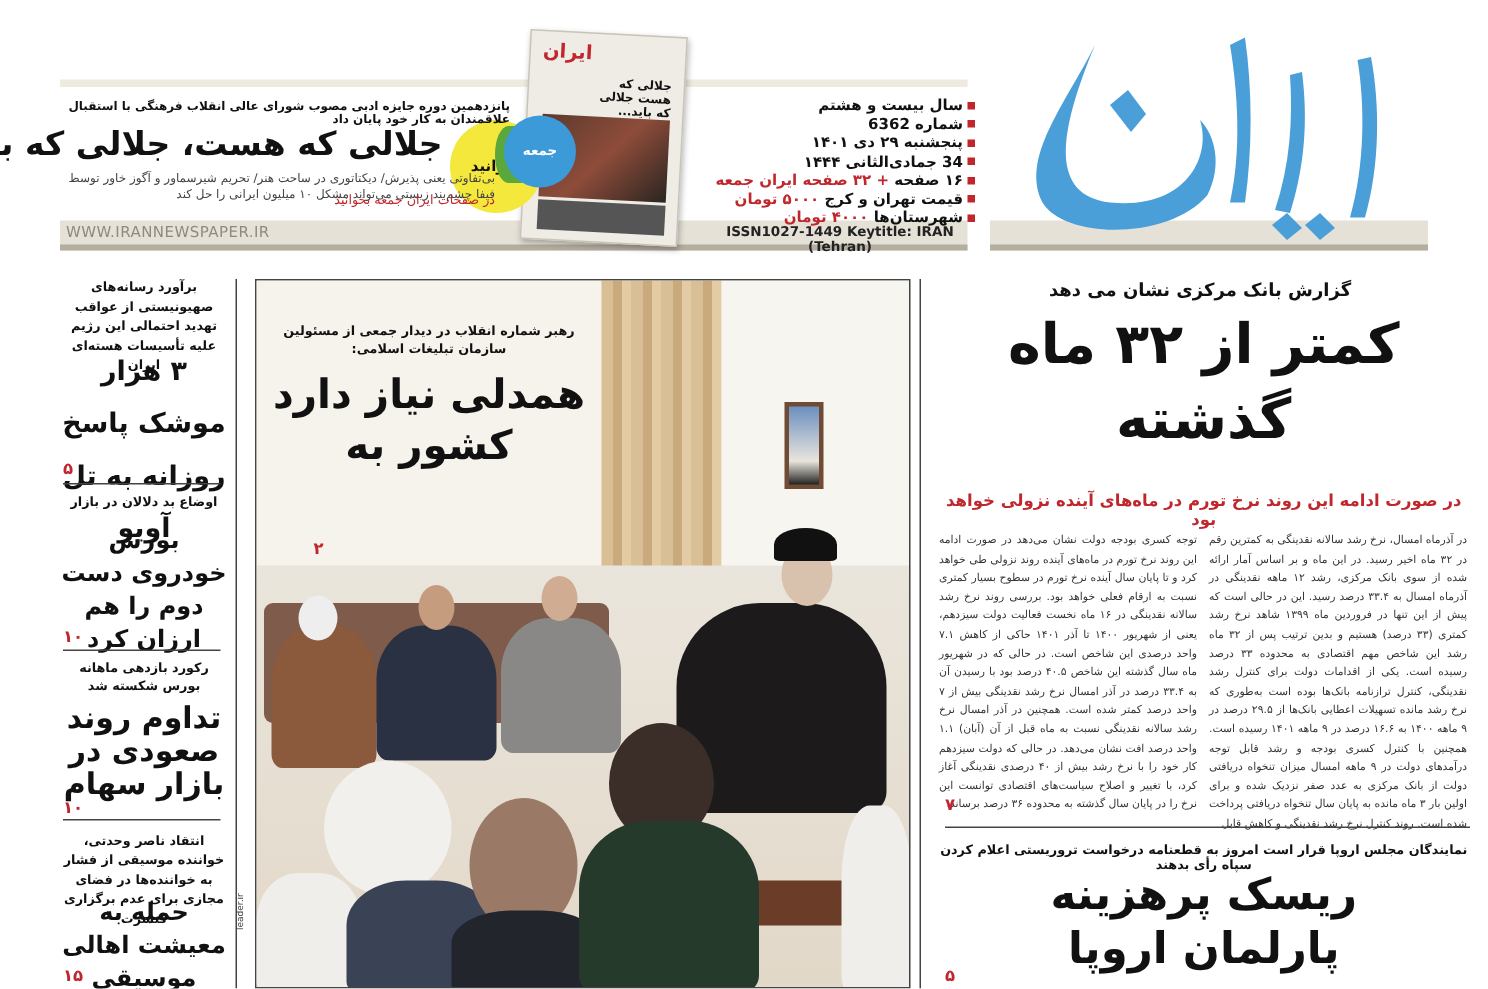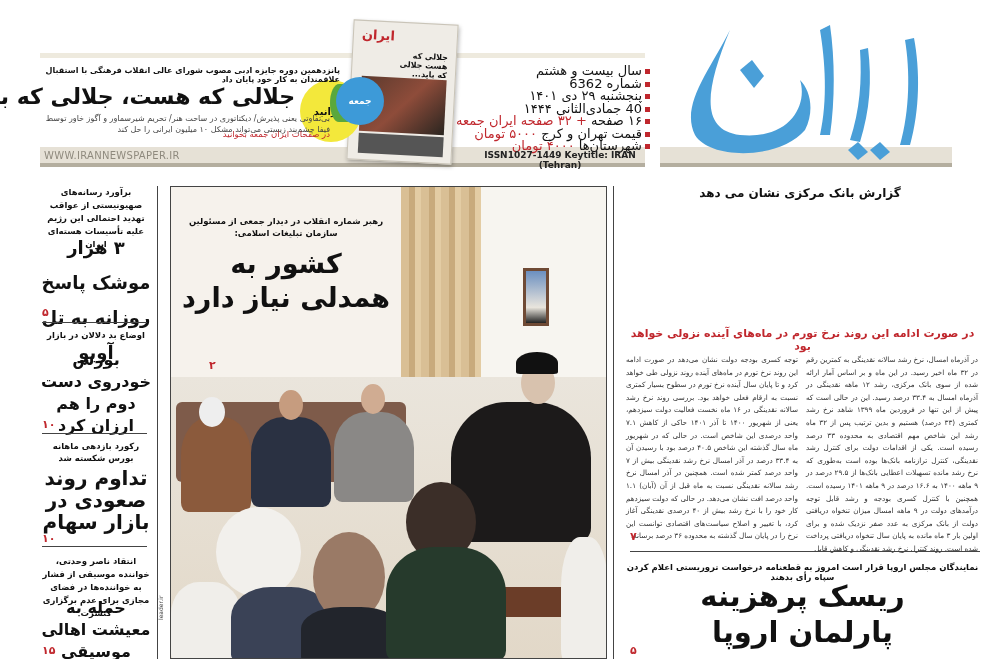--- a/index.html
+++ b/index.html
@@ -3,21 +3,21 @@
 <meta charset="utf-8">
 <style>
 *{box-sizing:border-box;margin:0;padding:0}
 body{width:992px;height:659px;overflow:hidden;background:#fff;font-family:"DejaVu Sans",sans-serif;color:#111;position:relative}
 .abs{position:absolute}
 .rtl{direction:rtl;text-align:right}
 .center{text-align:center}
 .logo{left:670px;top:10px;width:310px;height:150px}
 .masthead-bar{left:40px;top:147px;width:605px;height:20px;background:#e6e1d6;border-bottom:4px solid #b4ae9f}
 .logo-bar{left:660px;top:147px;width:292px;height:20px;background:#e6e1d6;border-bottom:4px solid #b4ae9f}
-.info{left:470px;top:65px;width:180px;font-size:13px;line-height:12.5px;font-weight:normal}
+.info{left:470px;top:65px;width:180px;font-size:10px;line-height:12.5px;font-weight:bold}
 .info div{white-space:nowrap}
 .info .sq{display:inline-block;width:5px;height:5px;background:#c0272d;margin-left:3px;vertical-align:middle}
 .info .red{color:#c0272d}
 .issn{left:470px;top:150px;width:180px;font-size:9px;font-weight:bold;color:#222}
 .website{left:44px;top:150px;font-size:10px;color:#8f8a7e;letter-spacing:0.3px}
 .top-strip{left:40px;top:53px;width:605px;height:5px;background:#eeeade}
 .promo-kicker{left:40px;top:66px;width:300px;font-size:8px;font-weight:bold}
 .promo-title{left:80px;top:84px;width:215px;font-size:22px;font-weight:900;white-space:nowrap}
 .promo-body{left:40px;top:113px;width:290px;font-size:8px;line-height:11px;color:#444}
 .promo-link{left:40px;top:129px;width:290px;font-size:8.5px;color:#c0272d;font-weight:normal}
@@ -71,21 +71,21 @@
     <path d="M235 30 C240 60,240 100,230 135 l10 0 C250 100,250 60,244 28 Z"></path>
     <path d="M178 140 l10 -8 l10 10 l-10 8 z"></path>
     <path d="M200 140 l10 -8 l10 10 l-10 8 z"></path>
   </g>
 </svg>
 
 <div class="abs info rtl">
   <div><span class="sq"></span><span>سال بیست و هشتم</span><span class="red"></span></div>
   <div><span class="sq"></span><span>شماره 6362</span><span class="red"></span></div>
   <div><span class="sq"></span><span>پنجشنبه ۲۹ دی ۱۴۰۱</span><span class="red"></span></div>
-  <div><span class="sq"></span><span>40 جمادی‌الثانی ۱۴۴۴</span><span class="red"></span></div>
+  <div><span class="sq"></span><span>34 جمادی‌الثانی ۱۴۴۴</span><span class="red"></span></div>
   <div><span class="sq"></span><span>۱۶ صفحه </span><span class="red">+ ۳۲ صفحه ایران جمعه</span></div>
   <div><span class="sq"></span><span>قیمت تهران و کرج </span><span class="red">۵۰۰۰ تومان</span></div>
   <div><span class="sq"></span><span>شهرستان‌ها </span><span class="red">۴۰۰۰ تومان</span></div>
 </div>
 <div class="abs issn center">ISSN1027-1449 Keytitle: IRAN (Tehran)</div>
 <div class="abs website">WWW.IRANNEWSPAPER.IR</div>
 
 <div class="abs mini-paper">
   <div class="mp-logo">ایران</div>
   <div class="mp-head">جلالی که هست جلالی که باید...</div>
@@ -103,20 +103,21 @@
 <div class="abs promo-kicker rtl">پانزدهمین دوره جایزه ادبی مصوب شورای عالی انقلاب فرهنگی با استقبال علاقمندان به کار خود پایان داد</div>
 <div class="abs promo-title rtl">جلالی که هست، جلالی که باید...</div>
 <div class="abs promo-body rtl">بی‌تفاوتی یعنی پذیرش/ دیکتاتوری در ساحت هنر/ تحریم شیرسماور و آگوز خاور توسط فیفا چشم‌بند زیستی می‌تواند مشکل ۱۰ میلیون ایرانی را حل کند</div>
 <div class="abs promo-link rtl">در صفحات ایران جمعه بخوانید</div>
 
 <div class="abs main-divider"></div>
 <div class="abs left-divider"></div>
 
 <div class="abs kicker-main rtl center">گزارش بانک مرکزی نشان می دهد</div>
 <div class="abs headline-main center" style="direction:rtl">
+  <div>کمتر از ۳۲ ماه گذشته</div>
 </div>
 <div class="abs sub-main rtl center">در صورت ادامه این روند نرخ تورم در ماه‌های آینده نزولی خواهد بود</div>
 <div class="abs body-col rtl" style="left:806px">در آذرماه امسال، نرخ رشد سالانه نقدینگی به کمترین رقم در ۳۲ ماه اخیر رسید. در این ماه و بر اساس آمار ارائه شده از سوی بانک مرکزی، رشد ۱۲ ماهه نقدینگی در آذرماه امسال به ۳۳.۴ درصد رسید. این در حالی است که پیش از این تنها در فروردین ماه ۱۳۹۹ شاهد نرخ رشد کمتری (۳۳ درصد) هستیم و بدین ترتیب پس از ۳۲ ماه رشد این شاخص مهم اقتصادی به محدوده ۳۳ درصد رسیده است. یکی از اقدامات دولت برای کنترل رشد نقدینگی، کنترل ترازنامه بانک‌ها بوده است به‌طوری که نرخ رشد مانده تسهیلات اعطایی بانک‌ها از ۲۹.۵ درصد در ۹ ماهه ۱۴۰۰ به ۱۶.۶ درصد در ۹ ماهه ۱۴۰۱ رسیده است. همچنین با کنترل کسری بودجه و رشد قابل توجه درآمدهای دولت در ۹ ماهه امسال میزان تنخواه دریافتی دولت از بانک مرکزی به عدد صفر نزدیک شده و برای اولین بار ۳ ماه مانده به پایان سال تنخواه دریافتی پرداخت شده است. روند کنترل نرخ رشد نقدینگی و کاهش قابل</div>
 <div class="abs body-col rtl" style="left:626px">توجه کسری بودجه دولت نشان می‌دهد در صورت ادامه این روند نرخ تورم در ماه‌های آینده روند نزولی طی خواهد کرد و تا پایان سال آینده نرخ تورم در سطوح بسیار کمتری نسبت به ارقام فعلی خواهد بود. بررسی روند نرخ رشد سالانه نقدینگی در ۱۶ ماه نخست فعالیت دولت سیزدهم، یعنی از شهریور ۱۴۰۰ تا آذر ۱۴۰۱ حاکی از کاهش ۷.۱ واحد درصدی این شاخص است. در حالی که در شهریور ماه سال گذشته این شاخص ۴۰.۵ درصد بود با رسیدن آن به ۳۳.۴ درصد در آذر امسال نرخ رشد نقدینگی بیش از ۷ واحد درصد کمتر شده است. همچنین در آذر امسال نرخ رشد سالانه نقدینگی نسبت به ماه قبل از آن (آبان) ۱.۱ واحد درصد افت نشان می‌دهد. در حالی که دولت سیزدهم کار خود را با نرخ رشد بیش از ۴۰ درصدی نقدینگی آغاز کرد، با تغییر و اصلاح سیاست‌های اقتصادی توانست این نرخ را در پایان سال گذشته به محدوده ۳۶ درصد برساند.</div>
 <div class="abs pg-num" style="left:630px;top:530px">۷</div>
 <div class="abs hr" style="left:630px;top:551px;width:350px"></div>
 
 <div class="abs rtl center" style="left:625px;top:562px;width:355px;font-size:8.5px;font-weight:bold">نمایندگان مجلس اروپا قرار است امروز به قطعنامه درخواست تروریستی اعلام کردن سپاه رأی بدهند</div>
 <div class="abs center hl-sm" style="left:625px;top:578px;width:355px;font-size:29px;line-height:36px;direction:rtl">
   <div>ریسک پرهزینه</div>
@@ -147,22 +148,22 @@
   <div class="person" style="left:45px;top:320px;width:85px;height:90px;background:#f2f0ec;border-radius:50%"></div>
   <div class="person" style="left:60px;top:400px;width:100px;height:75px;background:#3a4256"></div>
   <div class="head" style="left:142px;top:345px;width:72px;height:90px;background:#9a7a66"></div>
   <div class="person" style="left:130px;top:420px;width:100px;height:55px;background:#22252c"></div>
   <div class="head" style="left:235px;top:295px;width:70px;height:80px;background:#3b2e28"></div>
   <div class="person" style="left:215px;top:360px;width:120px;height:115px;background:#263a2c"></div>
   <div class="person" style="left:390px;top:350px;width:47px;height:125px;background:#f0eeea"></div>
 
   <div class="photo-kicker rtl center">رهبر شماره انقلاب در دیدار جمعی از مسئولین سازمان تبلیغات اسلامی:</div>
   <div class="photo-hl center" style="direction:rtl">
+    <div>همدلی نیاز دارد</div>
     <div>کشور به</div>
-    <div>همدلی نیاز دارد</div>
   </div>
   <div class="photo-pg pg-num">۲</div>
 </div>
 <div class="abs credit">leader.ir</div>
 
 <div class="abs rtl center kicker-sm" style="left:40px;top:186px;width:112px;line-height:13px">برآورد رسانه‌های صهیونیستی از عواقب تهدید احتمالی این رژیم علیه تأسیسات هسته‌ای ایران</div>
 <div class="abs rtl center hl-sm" style="left:38px;top:230px;width:116px;font-size:18px;line-height:35px">۳ هزار موشک پاسخ روزانه به تل آویو</div>
 <div class="abs pg-num" style="left:42px;top:306px">۵</div>
 <div class="abs hr" style="left:42px;top:322px;width:105px"></div>
 

